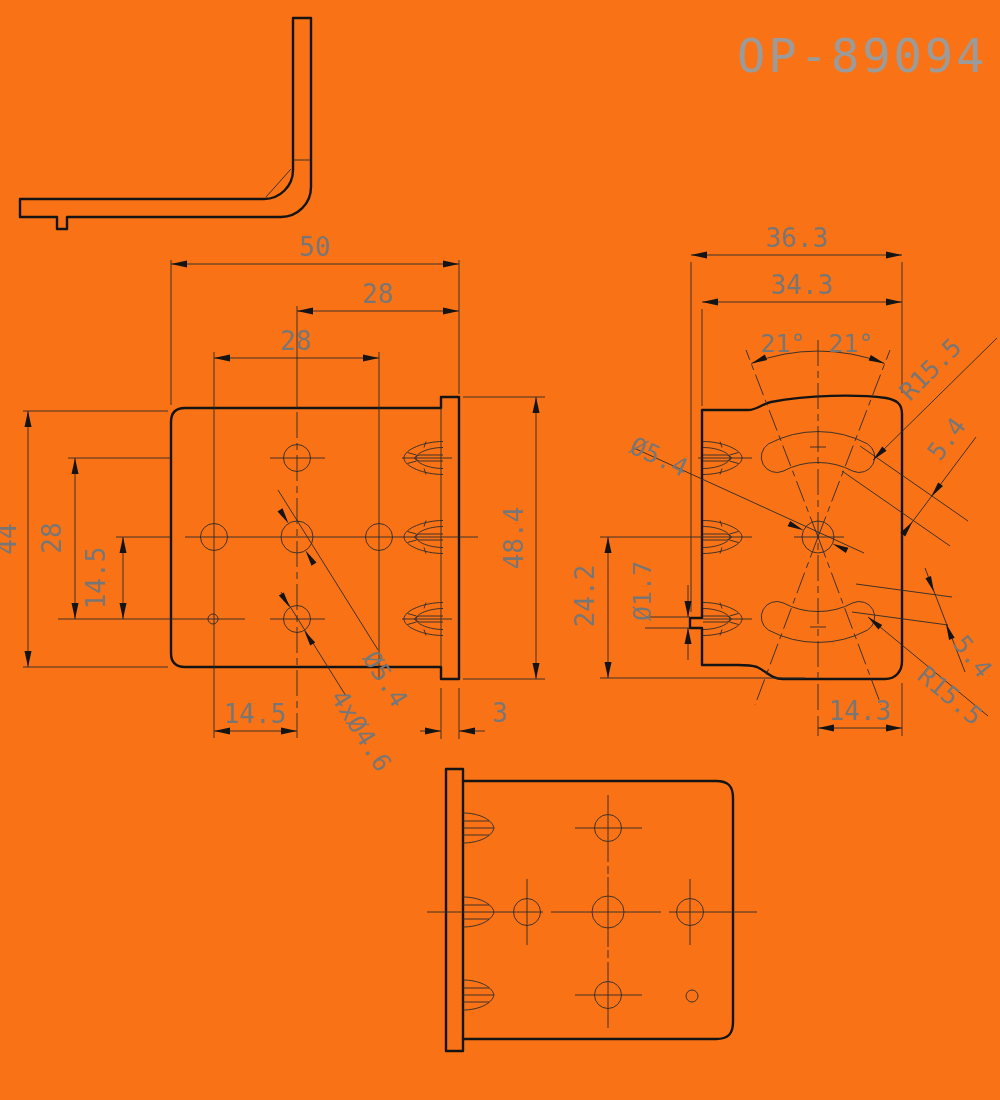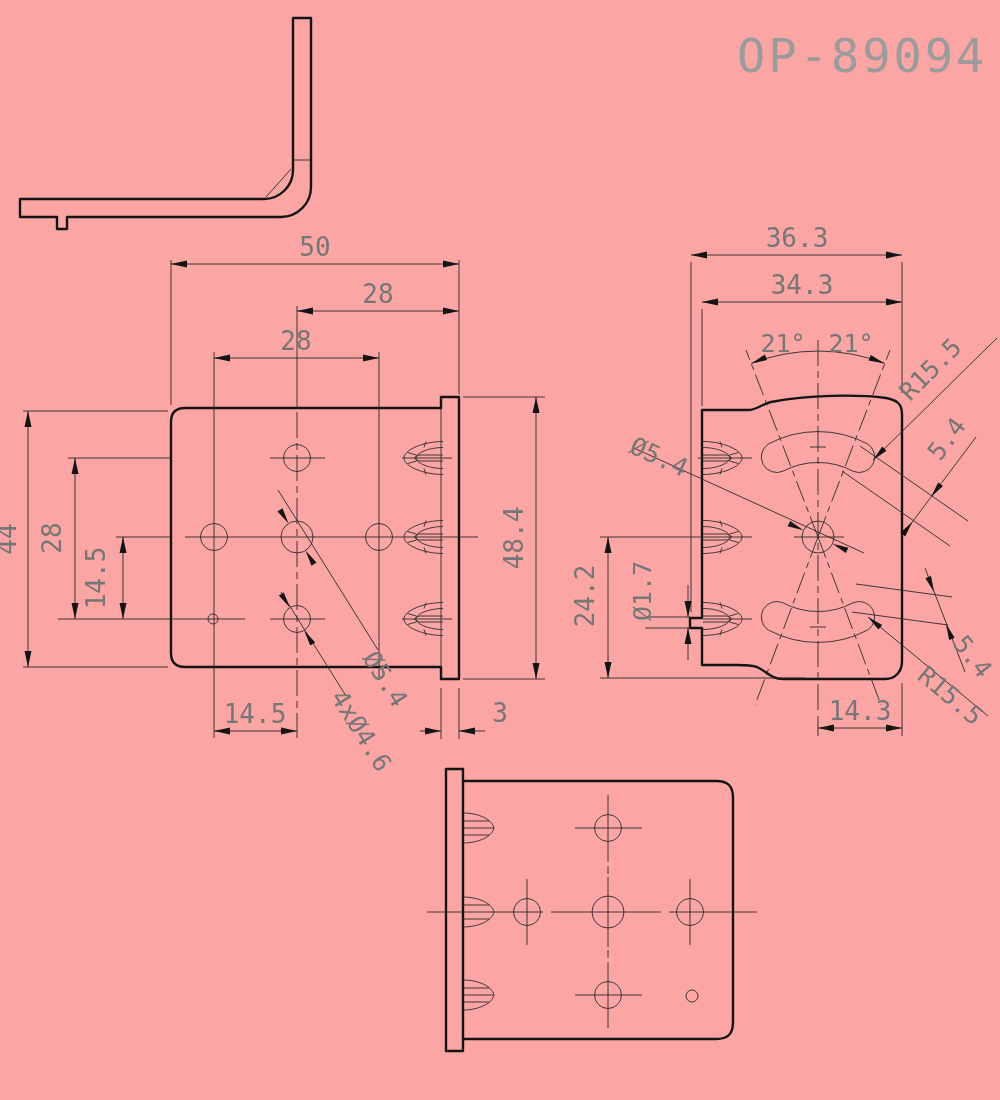--- a/index.html
+++ b/index.html
@@ -1,16 +1,16 @@
 <!DOCTYPE html>
 <html><head>
 <meta charset="utf-8">
 <style>
   html,body{margin:0;padding:0;background:#ffffff;}
-  .page{position:relative;width:1000px;height:1100px;background:#fca5a5;overflow:hidden;}
+  .page{position:relative;width:1000px;height:1100px;background:#f97316;overflow:hidden;}
   svg{display:block;}
   .thick{stroke:#141414;stroke-width:2.4;fill:none;stroke-linejoin:round;stroke-linecap:round;}
   .thin{stroke:#2a2a2a;stroke-width:0.9;fill:none;stroke-linecap:butt;}
   .cl{stroke:#2a2a2a;stroke-width:0.9;fill:none;stroke-dasharray:26 5 7 5;}
   .ray{stroke:#2a2a2a;stroke-width:0.9;fill:none;stroke-dasharray:22 5 6 5;}
   .arrow{fill:#141414;stroke:none;}
   .dim{font-family:"DejaVu Sans Mono",monospace;font-size:26px;fill:#767676;}
   .dims{font-family:"DejaVu Sans Mono",monospace;font-size:25px;fill:#767676;}
   .ttl{font-family:"DejaVu Sans Mono",monospace;font-size:47px;fill:#9b9b9b;letter-spacing:3px;}
 </style>

